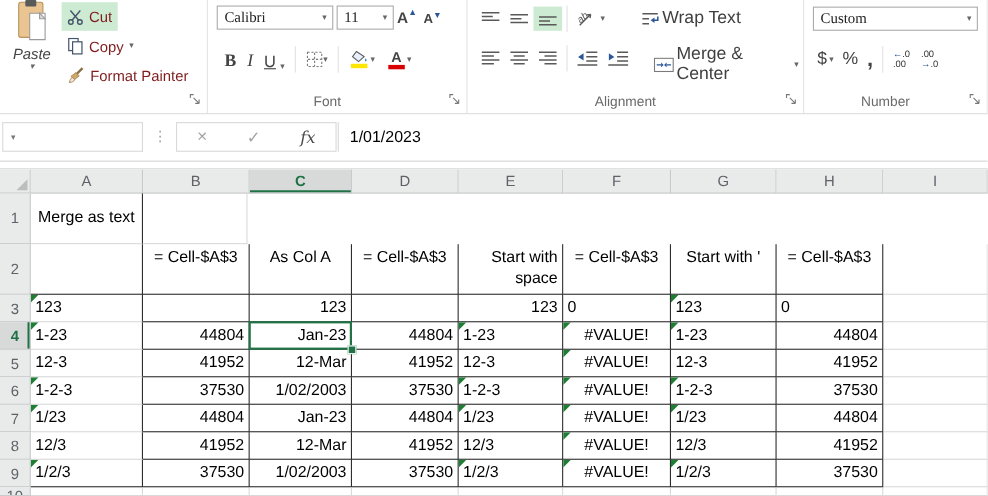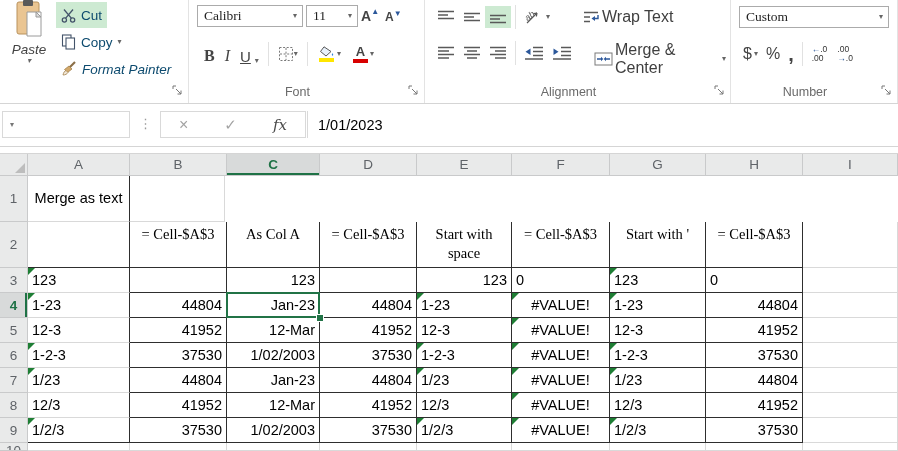--- a/index.html
+++ b/index.html
@@ -7,31 +7,31 @@
        font-family:"Liberation Sans",sans-serif;color:#3f3f3f;}
 
   
   .ribbon{position:absolute;top:0;left:0;width:898px;height:103px;background:#fff;
           border-bottom:1px solid #d5d5d5;display:flex;}
   .rgroup{position:relative;height:103px;border-right:1px solid #e3e3e3;box-sizing:border-box;}
   .g-clip{width:189px;} .g-font{width:236px;} .g-align{width:306px;} .g-num{width:167px;}
   .glabel{position:absolute;bottom:4px;left:0;right:18px;text-align:center;font-size:12.5px;color:#6a6a6a;}
   .launcher{position:absolute;right:4px;bottom:6px;width:12px;height:12px;cursor:pointer;}
   .rbtn{display:flex;align-items:center;gap:5px;padding:0 5px;border-radius:0;cursor:pointer;}
-  .rbtn .lbl{font-size:13.5px;color:#0c4a6e;white-space:nowrap;}
+  .rbtn .lbl{font-size:13.5px;color:#7f1d1d;white-space:nowrap;}
   .hl-green{background:#cdead2;}
   .arr{font-size:8px;color:#666;line-height:1;}
   .vdiv{width:1px;background:#e1e1e1;height:24px;margin:0 4px;align-self:center;}
 
   
   .paste{position:absolute;left:5px;top:0;width:48px;height:80px;display:flex;flex-direction:column;
          align-items:center;cursor:pointer;font-style:italic;}
   .paste .lbl{font-size:13.5px;color:#444;margin-top:2px;}
   .crow{position:absolute;left:56px;height:26px;}
-  .cut-row{top:2px;} .copy-row{top:29px;} .fp-row{top:56px;font-style:italic;}
+  .cut-row{top:2px;} .copy-row{top:29px;} .fp-row{top:56px;}
 
   
   .combo{border:1px solid #ababab;background:#fff;height:22px;display:flex;align-items:center;
          font-size:13.5px;color:#222;cursor:pointer;box-sizing:border-box;}
   .combo .cv{flex:1;padding-left:6px;white-space:nowrap;overflow:hidden;font-family:Liberation Serif, serif;}
   .combo .arr{padding:0 5px;}
   .frow1{position:absolute;left:8px;top:5px;display:flex;align-items:center;}
   .frow2{position:absolute;left:10px;top:41px;display:flex;align-items:center;height:26px;}
   .fmtbtn{display:flex;align-items:flex-end;padding:0 5px;cursor:pointer;height:22px;box-sizing:border-box;}
   .bchar{font-family:"Liberation Serif",serif;font-weight:bold;font-size:16px;color:#444;}
@@ -84,22 +84,22 @@
        color:#5f6368;display:flex;align-items:center;justify-content:center;
        font-size:13.5px;box-sizing:border-box;cursor:pointer;position:relative;}
   .hdr.selc{background:#d8dada;color:#1f7246;font-weight:bold;box-shadow:inset 0 -2px 0 #1f7246;}
   .hdr.selr{background:#d8dada;color:#1f7246;font-weight:bold;box-shadow:inset -2px 0 0 #1f7246;}
   .corner-tri{position:absolute;right:2px;bottom:2px;width:0;height:0;
               border-bottom:10px solid #bdbdbd;border-left:10px solid transparent;}
   .tri{position:absolute;left:0;top:0;width:0;height:0;
        border-top:7px solid #1e7e34;border-right:7px solid transparent;}
   .wrapcell{display:flex;align-items:center;justify-content:center;text-align:center;line-height:19px;
             white-space:normal;}
-  .r2cell{align-items:flex-start;justify-content:center;text-align:center;padding-top:3px;line-height:19px;
-          white-space:normal;font-family:Liberation Serif, serif;}
+  .r2cell{align-items:flex-start;justify-content:center;text-align:right;padding-top:3px;line-height:19px;
+          white-space:normal;}
   .mergebottom{align-items:flex-end;justify-content:center;padding-bottom:3px;}
   .selbox{position:absolute;border:2px solid #217346;box-sizing:border-box;pointer-events:none;}
   .fillhandle{position:absolute;width:6px;height:6px;background:#217346;border:1px solid #fff;
               box-sizing:content-box;cursor:crosshair;}
   svg{display:block;}
 </style>
 </head>
 <body>
 
 <div class="ribbon">

